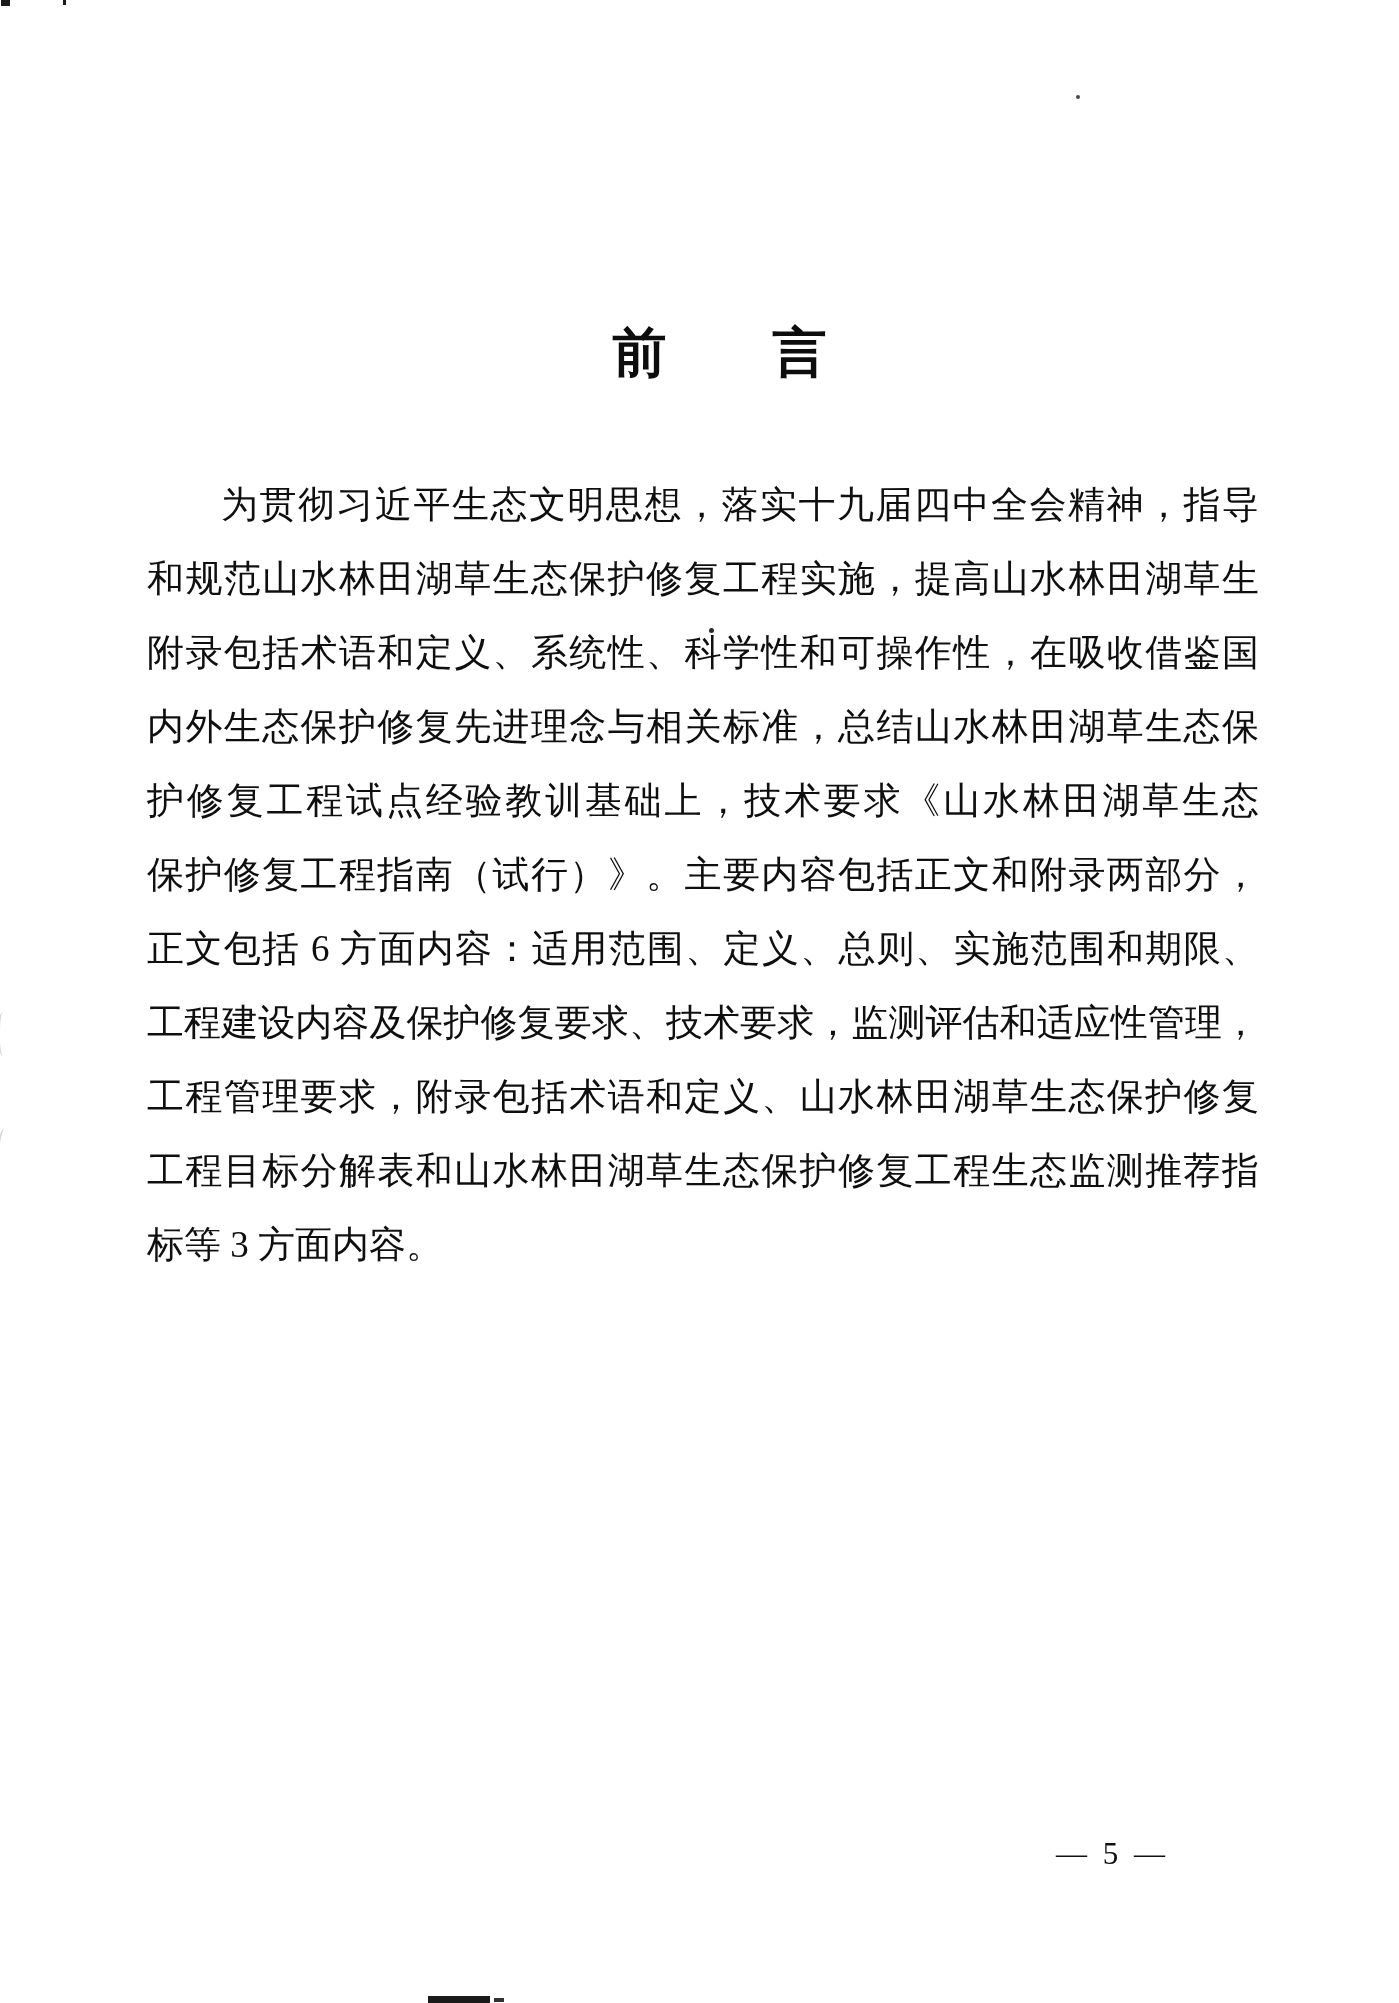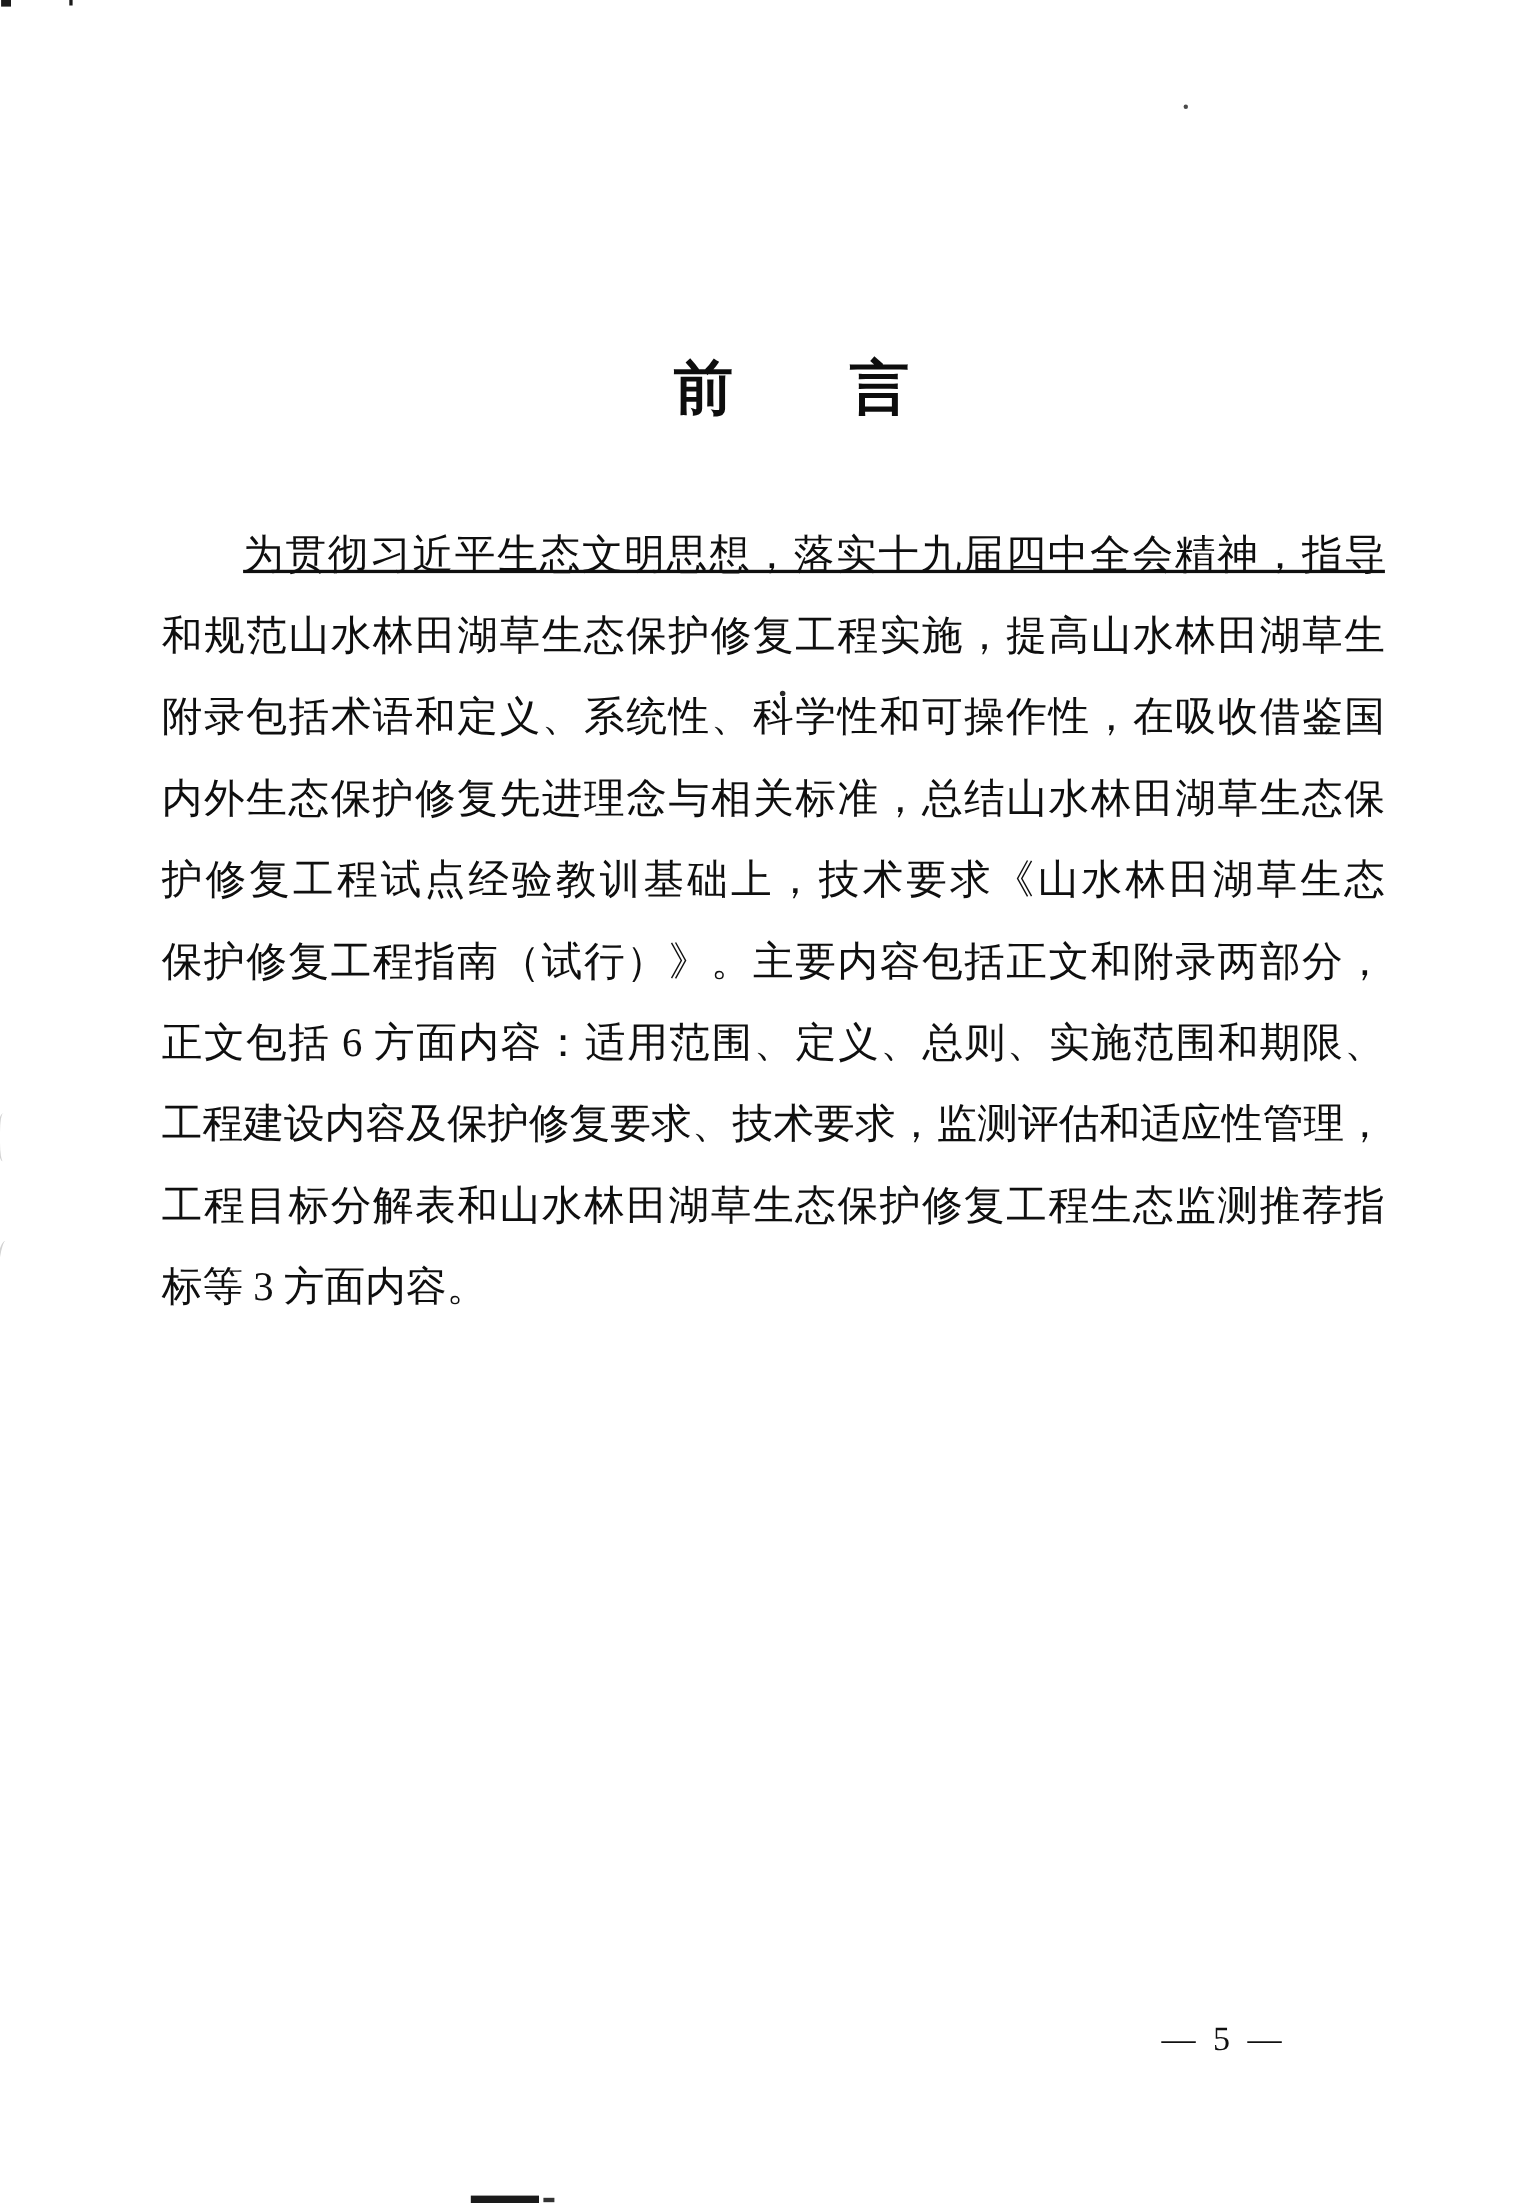--- a/index.html
+++ b/index.html
@@ -42,21 +42,20 @@
     color: #0f0f0f;
   }
   .line {
     height: 74px;
     white-space: nowrap;
     text-align: justify;
     text-align-last: justify;
   }
   .line.indent {
     padding-left: 74px;
-    text-decoration: underline;
   }
   .line.last {
     text-align: center;
     text-align-last: left;
   }
   .page-number {
     position: absolute;
     top: 1836px;
     left: 1056px;
     font-size: 31px;
@@ -106,20 +105,21 @@
 
   <div class="doc-body">
     <div class="line indent">为贯彻习近平生态文明思想，落实十九届四中全会精神，指导</div>
     <div class="line">和规范山水林田湖草生态保护修复工程实施，提高山水林田湖草生</div>
     <div class="line">附录包括术语和定义、系统性、科学性和可操作性，在吸收借鉴国</div>
     <div class="line">内外生态保护修复先进理念与相关标准，总结山水林田湖草生态保</div>
     <div class="line">护修复工程试点经验教训基础上，技术要求《山水林田湖草生态</div>
     <div class="line">保护修复工程指南（试行）》。主要内容包括正文和附录两部分，</div>
     <div class="line">正文包括 6 方面内容：适用范围、定义、总则、实施范围和期限、</div>
     <div class="line">工程建设内容及保护修复要求、技术要求，监测评估和适应性管理，</div>
+    <div class="line">工程管理要求，附录包括术语和定义、山水林田湖草生态保护修复</div>
     <div class="line">工程目标分解表和山水林田湖草生态保护修复工程生态监测推荐指</div>
     <div class="line last">标等 3 方面内容。</div>
   </div>
 
   <div class="page-number">— 5 —</div>
 
   <div class="speck bar-bot"></div>
   <div class="speck dots-bot"></div>
 
 </div>

